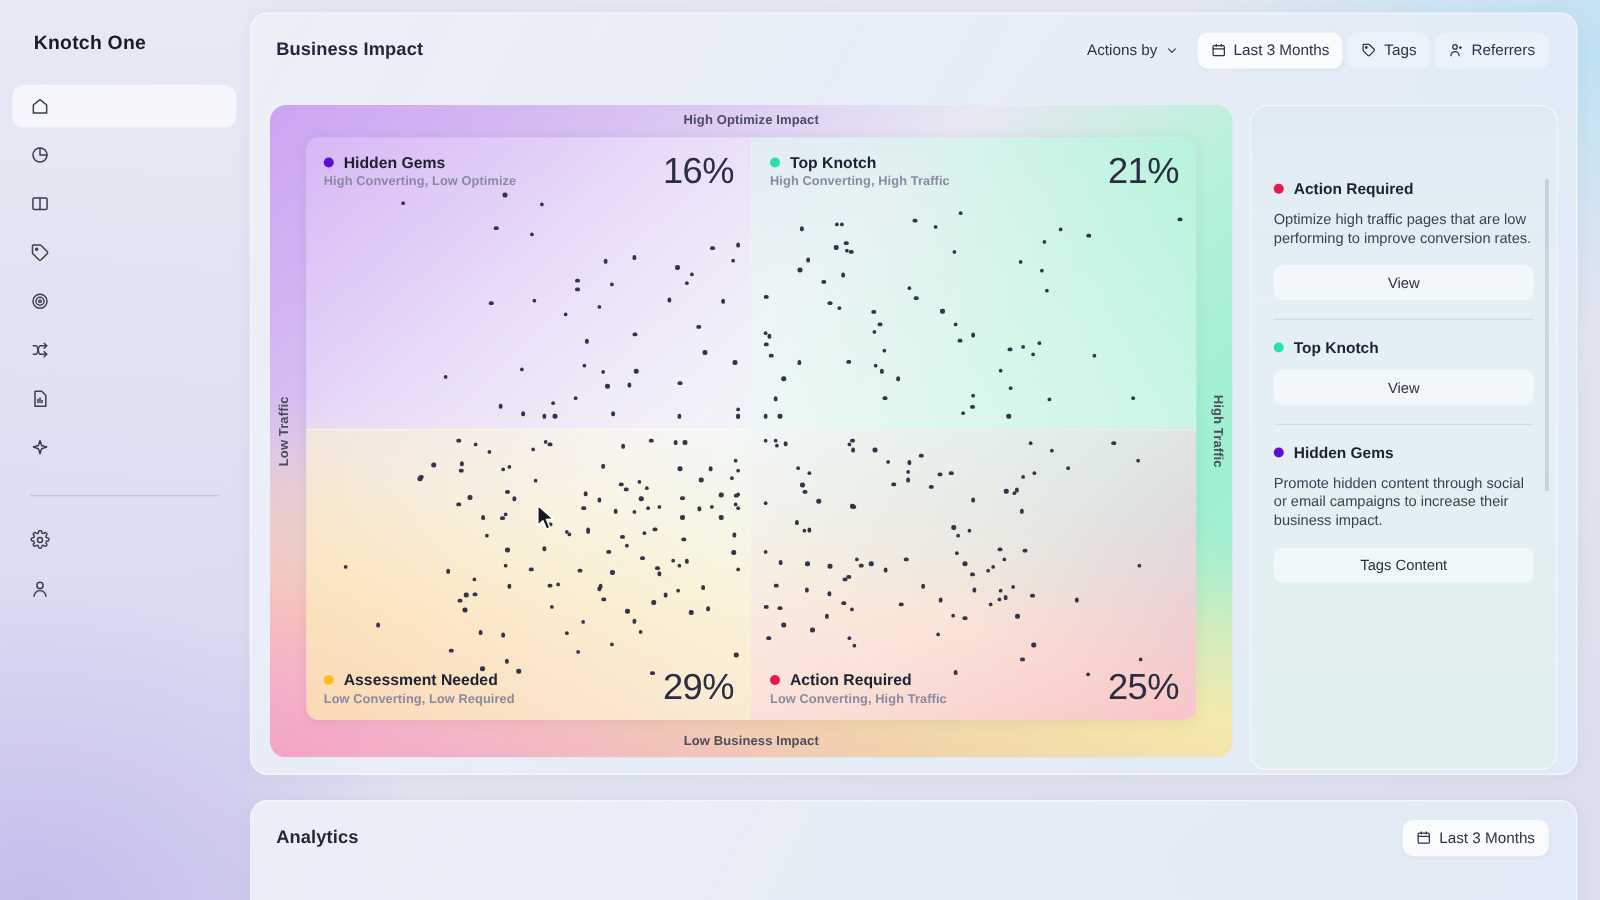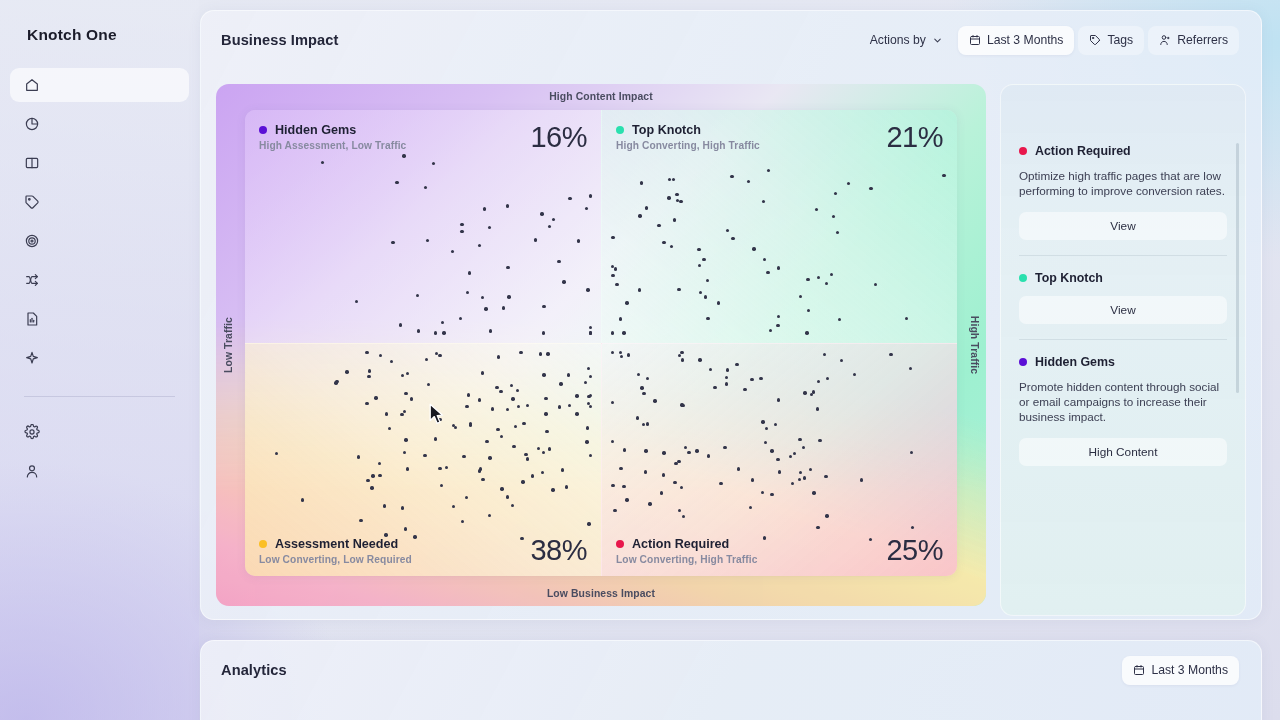--- a/index.html
+++ b/index.html
@@ -305,21 +305,21 @@
                   <path d="M18.5 6.5v3M20 8h-3"></path>
                 </svg>
             </span>
             <span>Referrers</span>
           </div>
 
         </div>
       </div>
 
       <div id="chart-wrap">
-        <div class="edge-label" id="lab-top">High Content Impact</div>
+        <div class="edge-label" id="lab-top">High Optimize Impact</div>
         <div class="edge-label" id="lab-bottom">Low Business Impact</div>
         <div class="edge-label" id="lab-left">Low Traffic</div>
         <div class="edge-label" id="lab-right">High Traffic</div>
 
         <div id="grid">
 
           <div class="quad q-hg">
             <div class="dots-layer">
                 <i style="left:48.29%;top:94.12%"></i>
                 <i style="left:95.51%;top:41.58%"></i>
@@ -367,21 +367,21 @@
                 <i style="left:52.95%;top:95.00%"></i>
                 <i style="left:73.37%;top:66.90%"></i>
                 <i style="left:21.28%;top:21.90%"></i>
               </div>
             <div class="q-head">
               <div>
                 <div class="q-title">
                   <span class="dot" style="background: rgb(91, 15, 214);"></span>
                   <span>Hidden Gems</span>
                 </div>
-                <div class="q-sub">High Assessment, Low Traffic</div>
+                <div class="q-sub">High Converting, Low Optimize</div>
               </div>
               <div class="q-pct">16%</div>
             </div>
           </div>
 
           <div class="quad q-tk">
             <div class="dots-layer">
                 <i style="left:16.96%;top:56.02%"></i>
                 <i style="left:32.38%;top:82.09%"></i>
                 <i style="left:21.19%;top:76.27%"></i>
@@ -579,21 +579,21 @@
                 <i style="left:61.87%;top:26.10%"></i>
               </div>
             <div class="q-foot">
               <div>
                 <div class="q-title">
                   <span class="dot" style="background: rgb(251, 191, 36);"></span>
                   <span>Assessment Needed</span>
                 </div>
                 <div class="q-sub">Low Converting, Low Required</div>
               </div>
-              <div class="q-pct">38%</div>
+              <div class="q-pct">29%</div>
             </div>
           </div>
 
           <div class="quad q-ar">
             <div class="dots-layer">
                 <i style="left:22.17%;top:6.22%"></i>
                 <i style="left:22.03%;top:3.00%"></i>
                 <i style="left:9.49%;top:31.18%"></i>
                 <i style="left:13.03%;top:68.24%"></i>
                 <i style="left:31.38%;top:17.96%"></i>
@@ -720,21 +720,21 @@
                 <span>Top Knotch</span>
               </div>
               <div class="ac-btn">View</div>
             </div>
             <div class="action-card">
               <div class="ac-title">
                 <span class="dot" style="background:#5b0fd6"></span>
                 <span>Hidden Gems</span>
               </div>
               <div class="ac-desc">Promote hidden content through social or email campaigns to increase their business impact.</div>
-              <div class="ac-btn">High Content</div>
+              <div class="ac-btn">Tags Content</div>
             </div>
           </div>
         <div id="ac-scroll"></div>
       </aside>
     </section>
 
     <section class="panel" id="panel-analytics">
       <div class="panel-head">
         <div class="panel-title">Analytics</div>
         <div class="head-ctrls">

